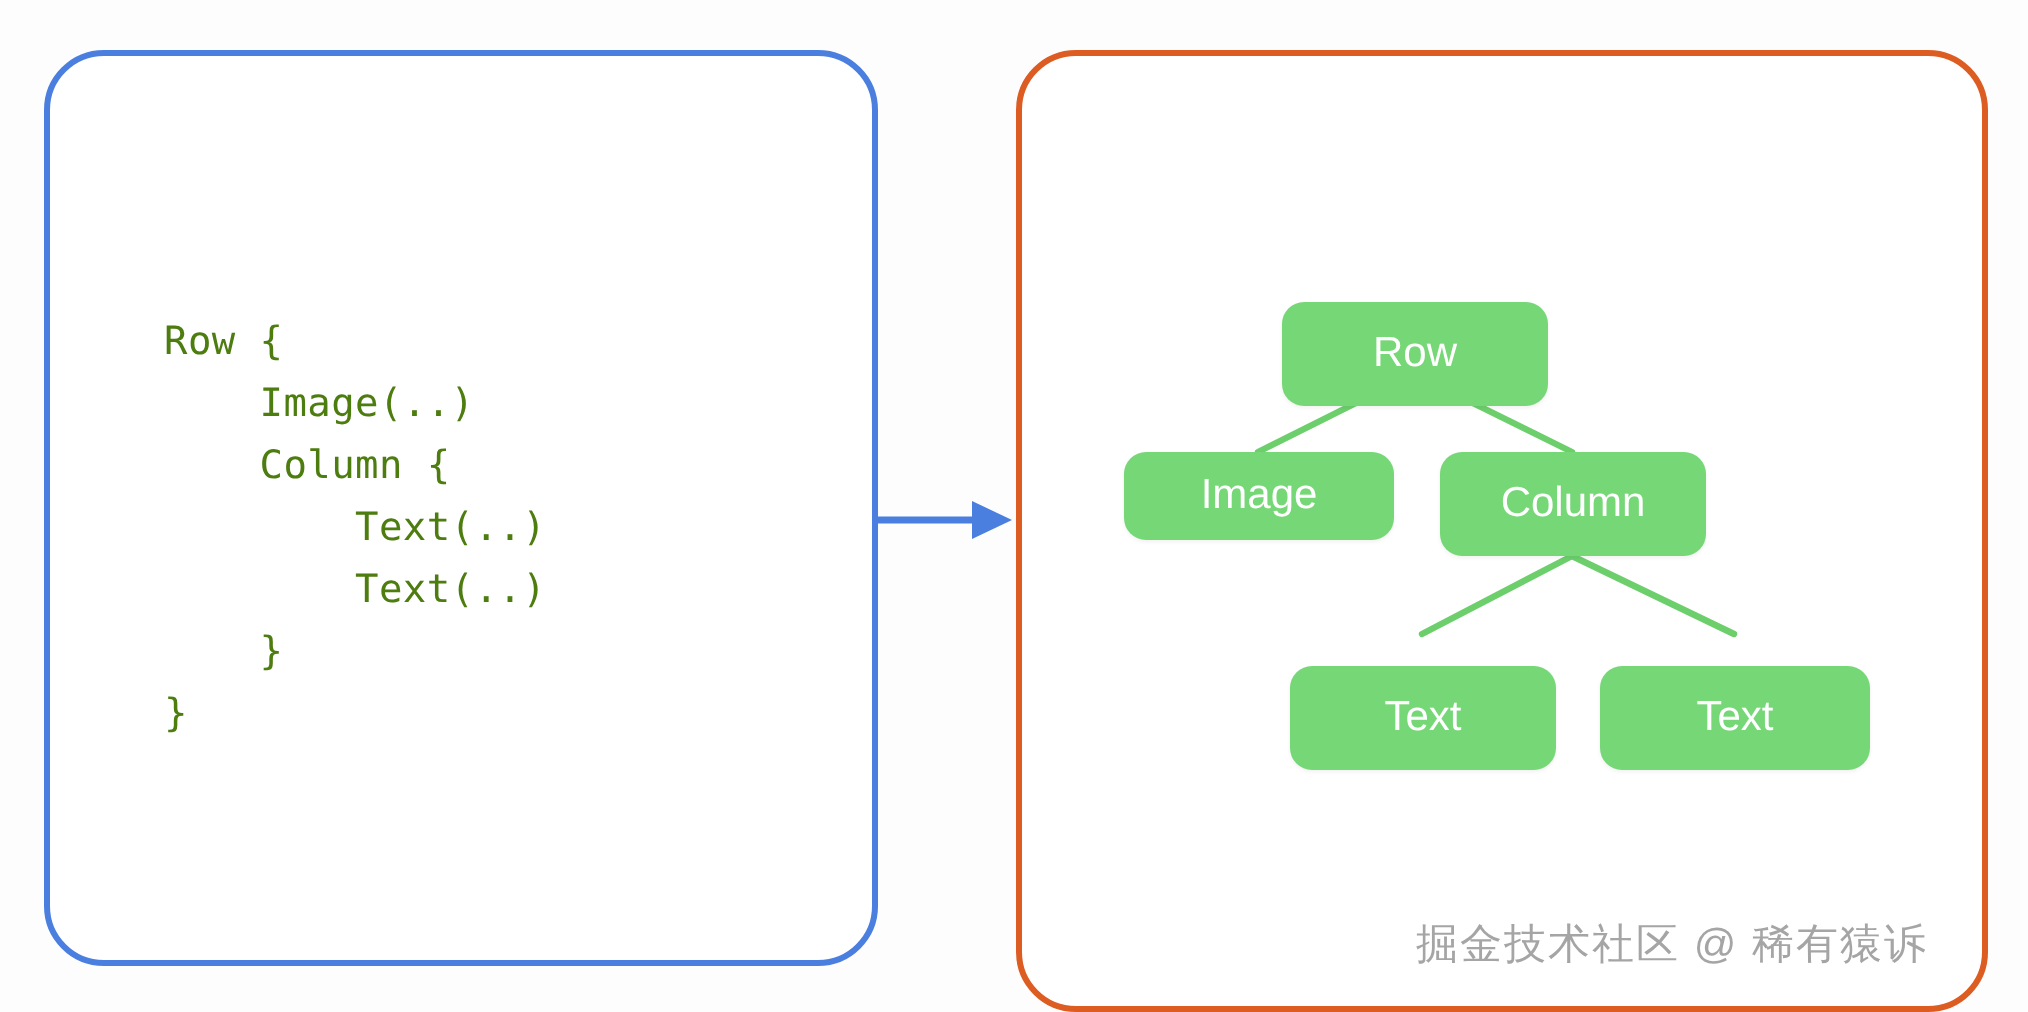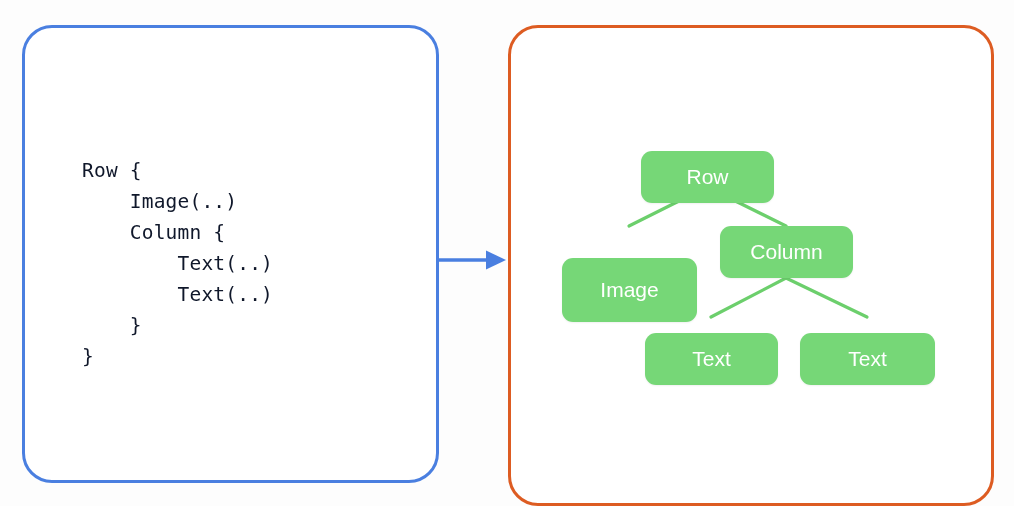--- a/index.html
+++ b/index.html
@@ -48,21 +48,21 @@
 
   
   #code-block {
     position: absolute;
     left: 82px;
     top: 155px;
     margin: 0;
     font-family: "DejaVu Sans Mono", "Liberation Mono", monospace;
     font-size: 19.5px;
     line-height: 31px;
-    color: #0f172a;
+    color: #4d7c0f;
     white-space: pre;
     letter-spacing: 0.2px;
   }
 
   
   #flow-arrow {
     position: absolute;
     left: 436px;
     top: 238px;
     width: 74px;
@@ -86,21 +86,21 @@
     font-family: "Liberation Sans", sans-serif;
     font-size: 21px;
     display: flex;
     align-items: center;
     justify-content: center;
     box-sizing: border-box;
     box-shadow: 0 1px 2px rgba(0,0,0,0.06);
     margin-top: 16px;
   }
   #node-row    { left: 641px; top: 135px; width: 133px; height: 52px; }
-  #node-image  { left: 562px; top: 242px; width: 135px; height: 64px; }
+  #node-image  { left: 562px; top: 210px; width: 135px; height: 44px; }
   #node-column { left: 720px; top: 210px; width: 133px; height: 52px; }
   #node-text-1 { left: 645px; top: 317px; width: 133px; height: 52px; }
   #node-text-2 { left: 800px; top: 317px; width: 135px; height: 52px; }
 
   
   #watermark {
     position: absolute;
     left: 708px;
     top: 458px;
     font-family: "Liberation Sans", sans-serif;
@@ -141,14 +141,15 @@
 
     <line x1="278" y1="253" x2="359" y2="292" stroke="#6ccf6c" stroke-width="3.2" stroke-linecap="round"></line>
   </svg>
 
   <div class="tree-node" id="node-row">Row</div>
   <div class="tree-node" id="node-image">Image</div>
   <div class="tree-node" id="node-column">Column</div>
   <div class="tree-node" id="node-text-1">Text</div>
   <div class="tree-node" id="node-text-2">Text</div>
 
+  <div id="watermark">掘金技术社区 @ 稀有猿诉</div>
 
 </div>
 
 </body></html>

